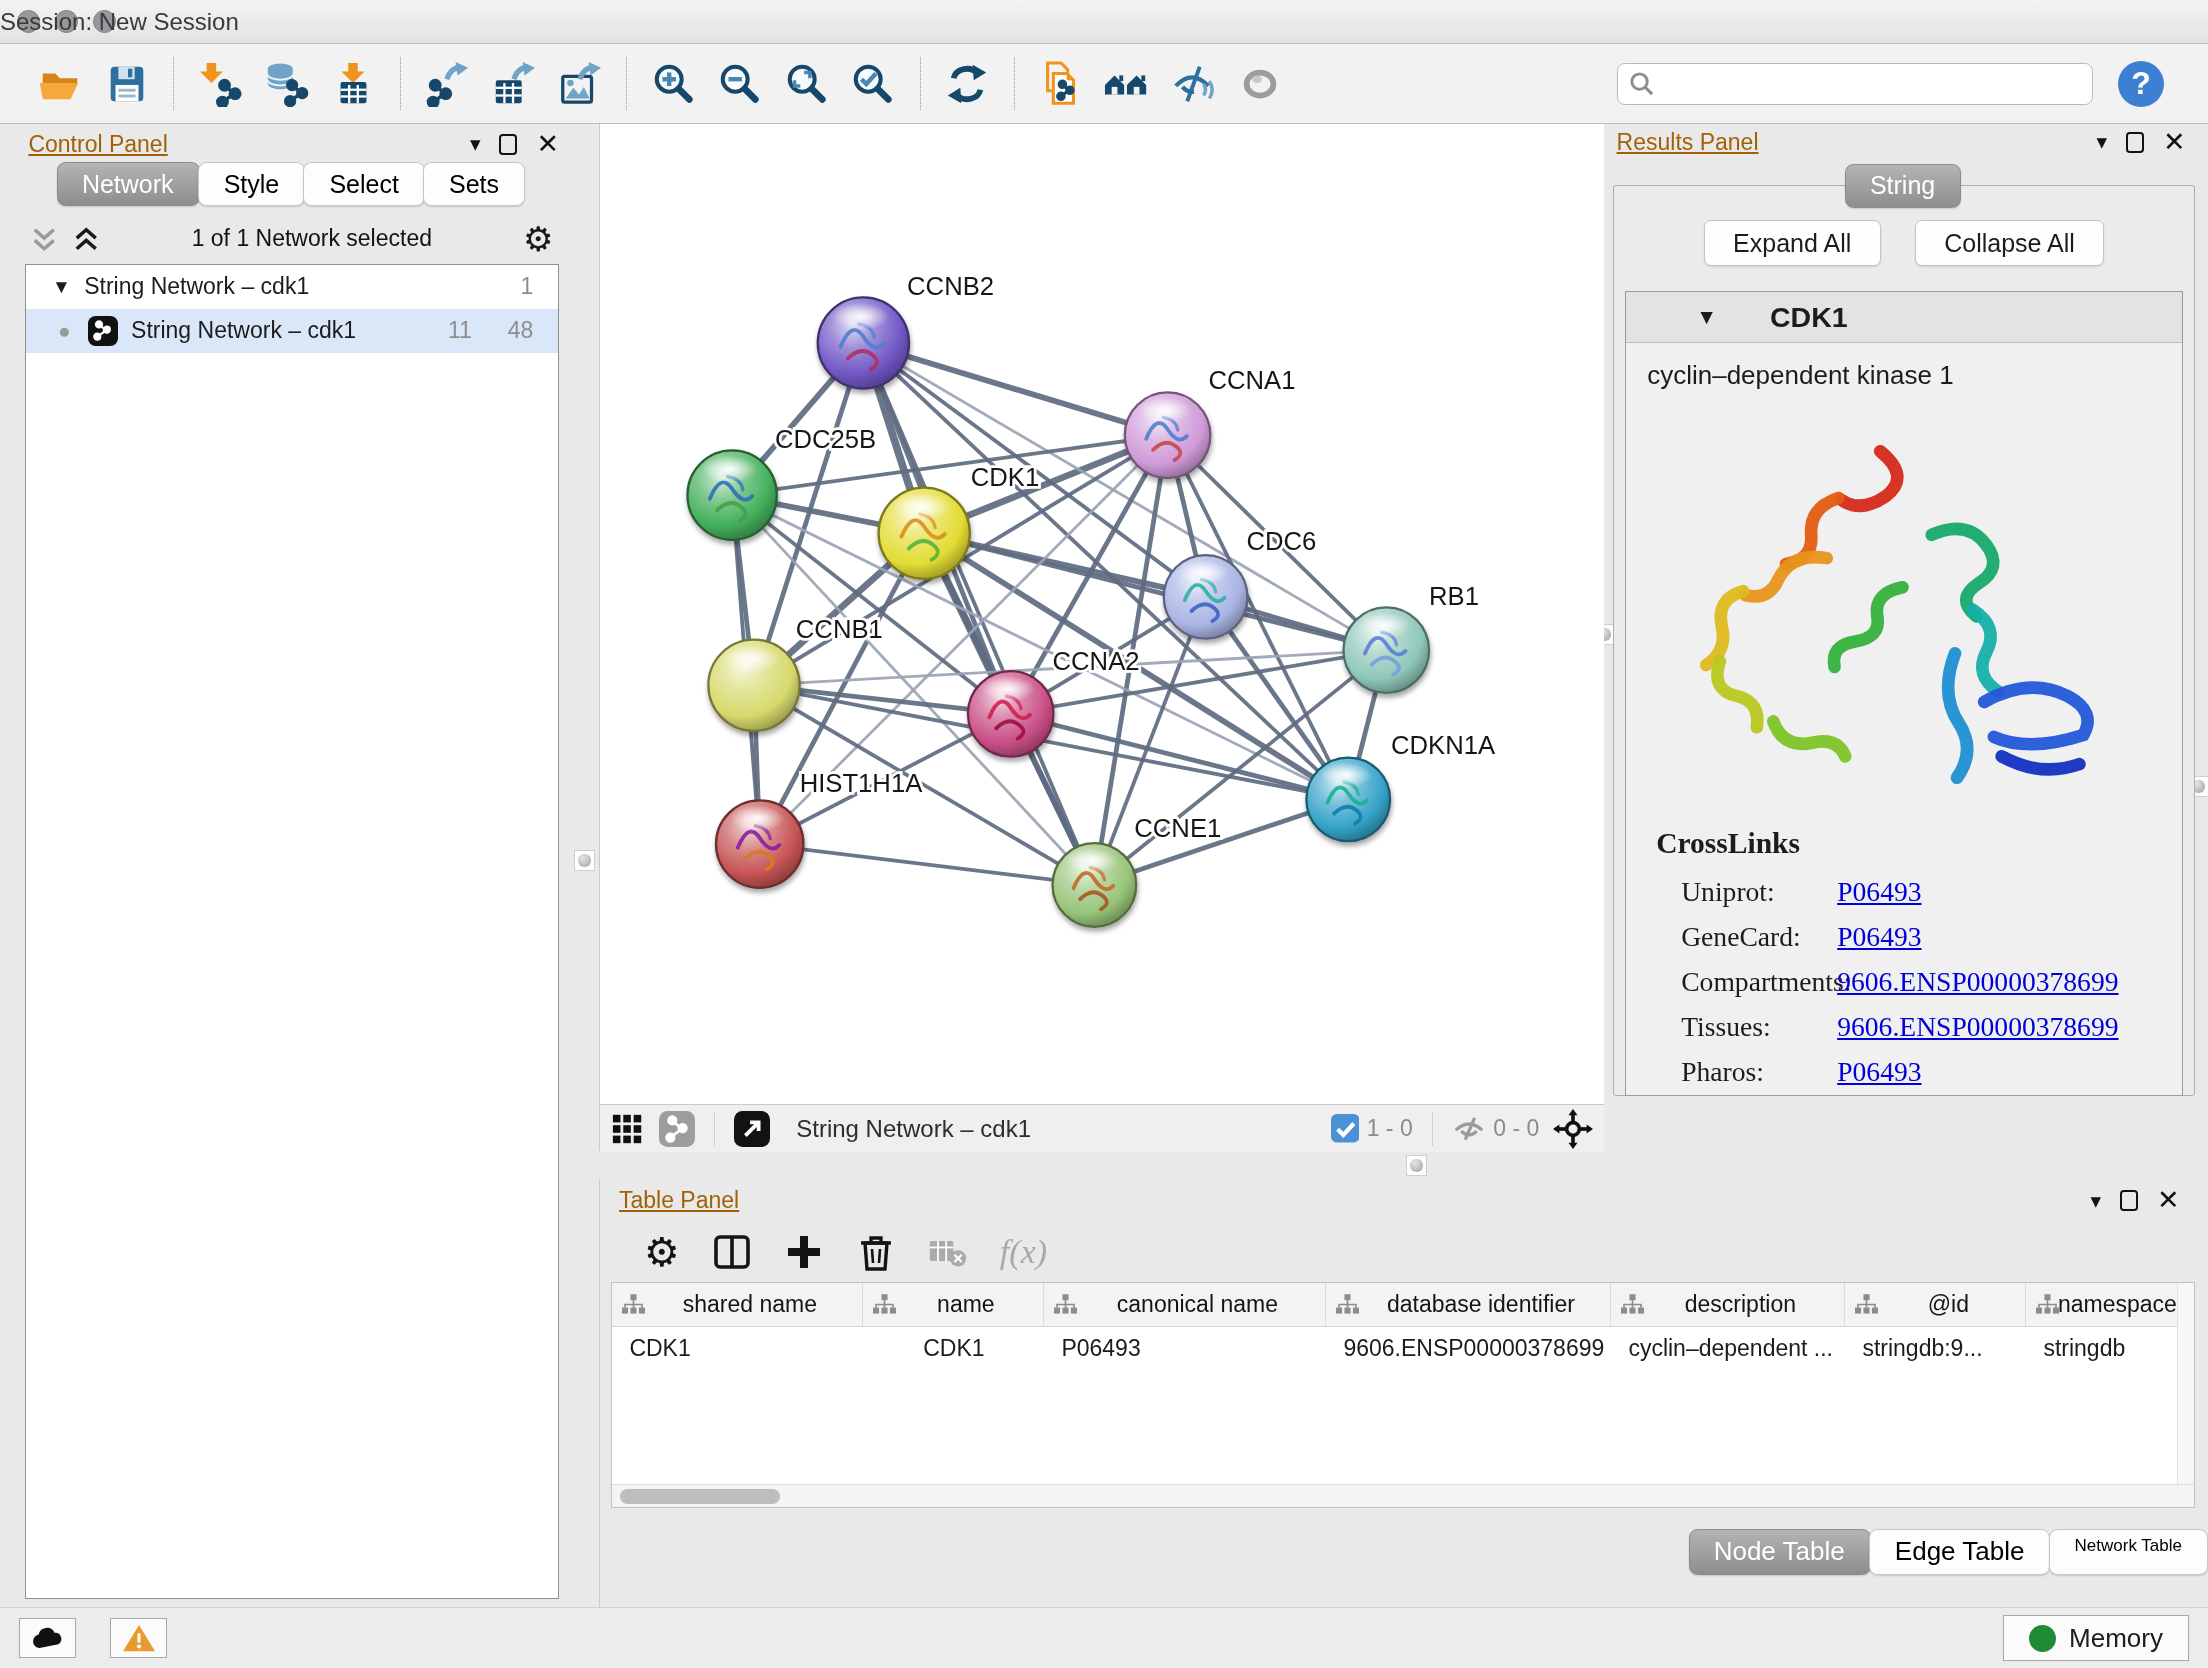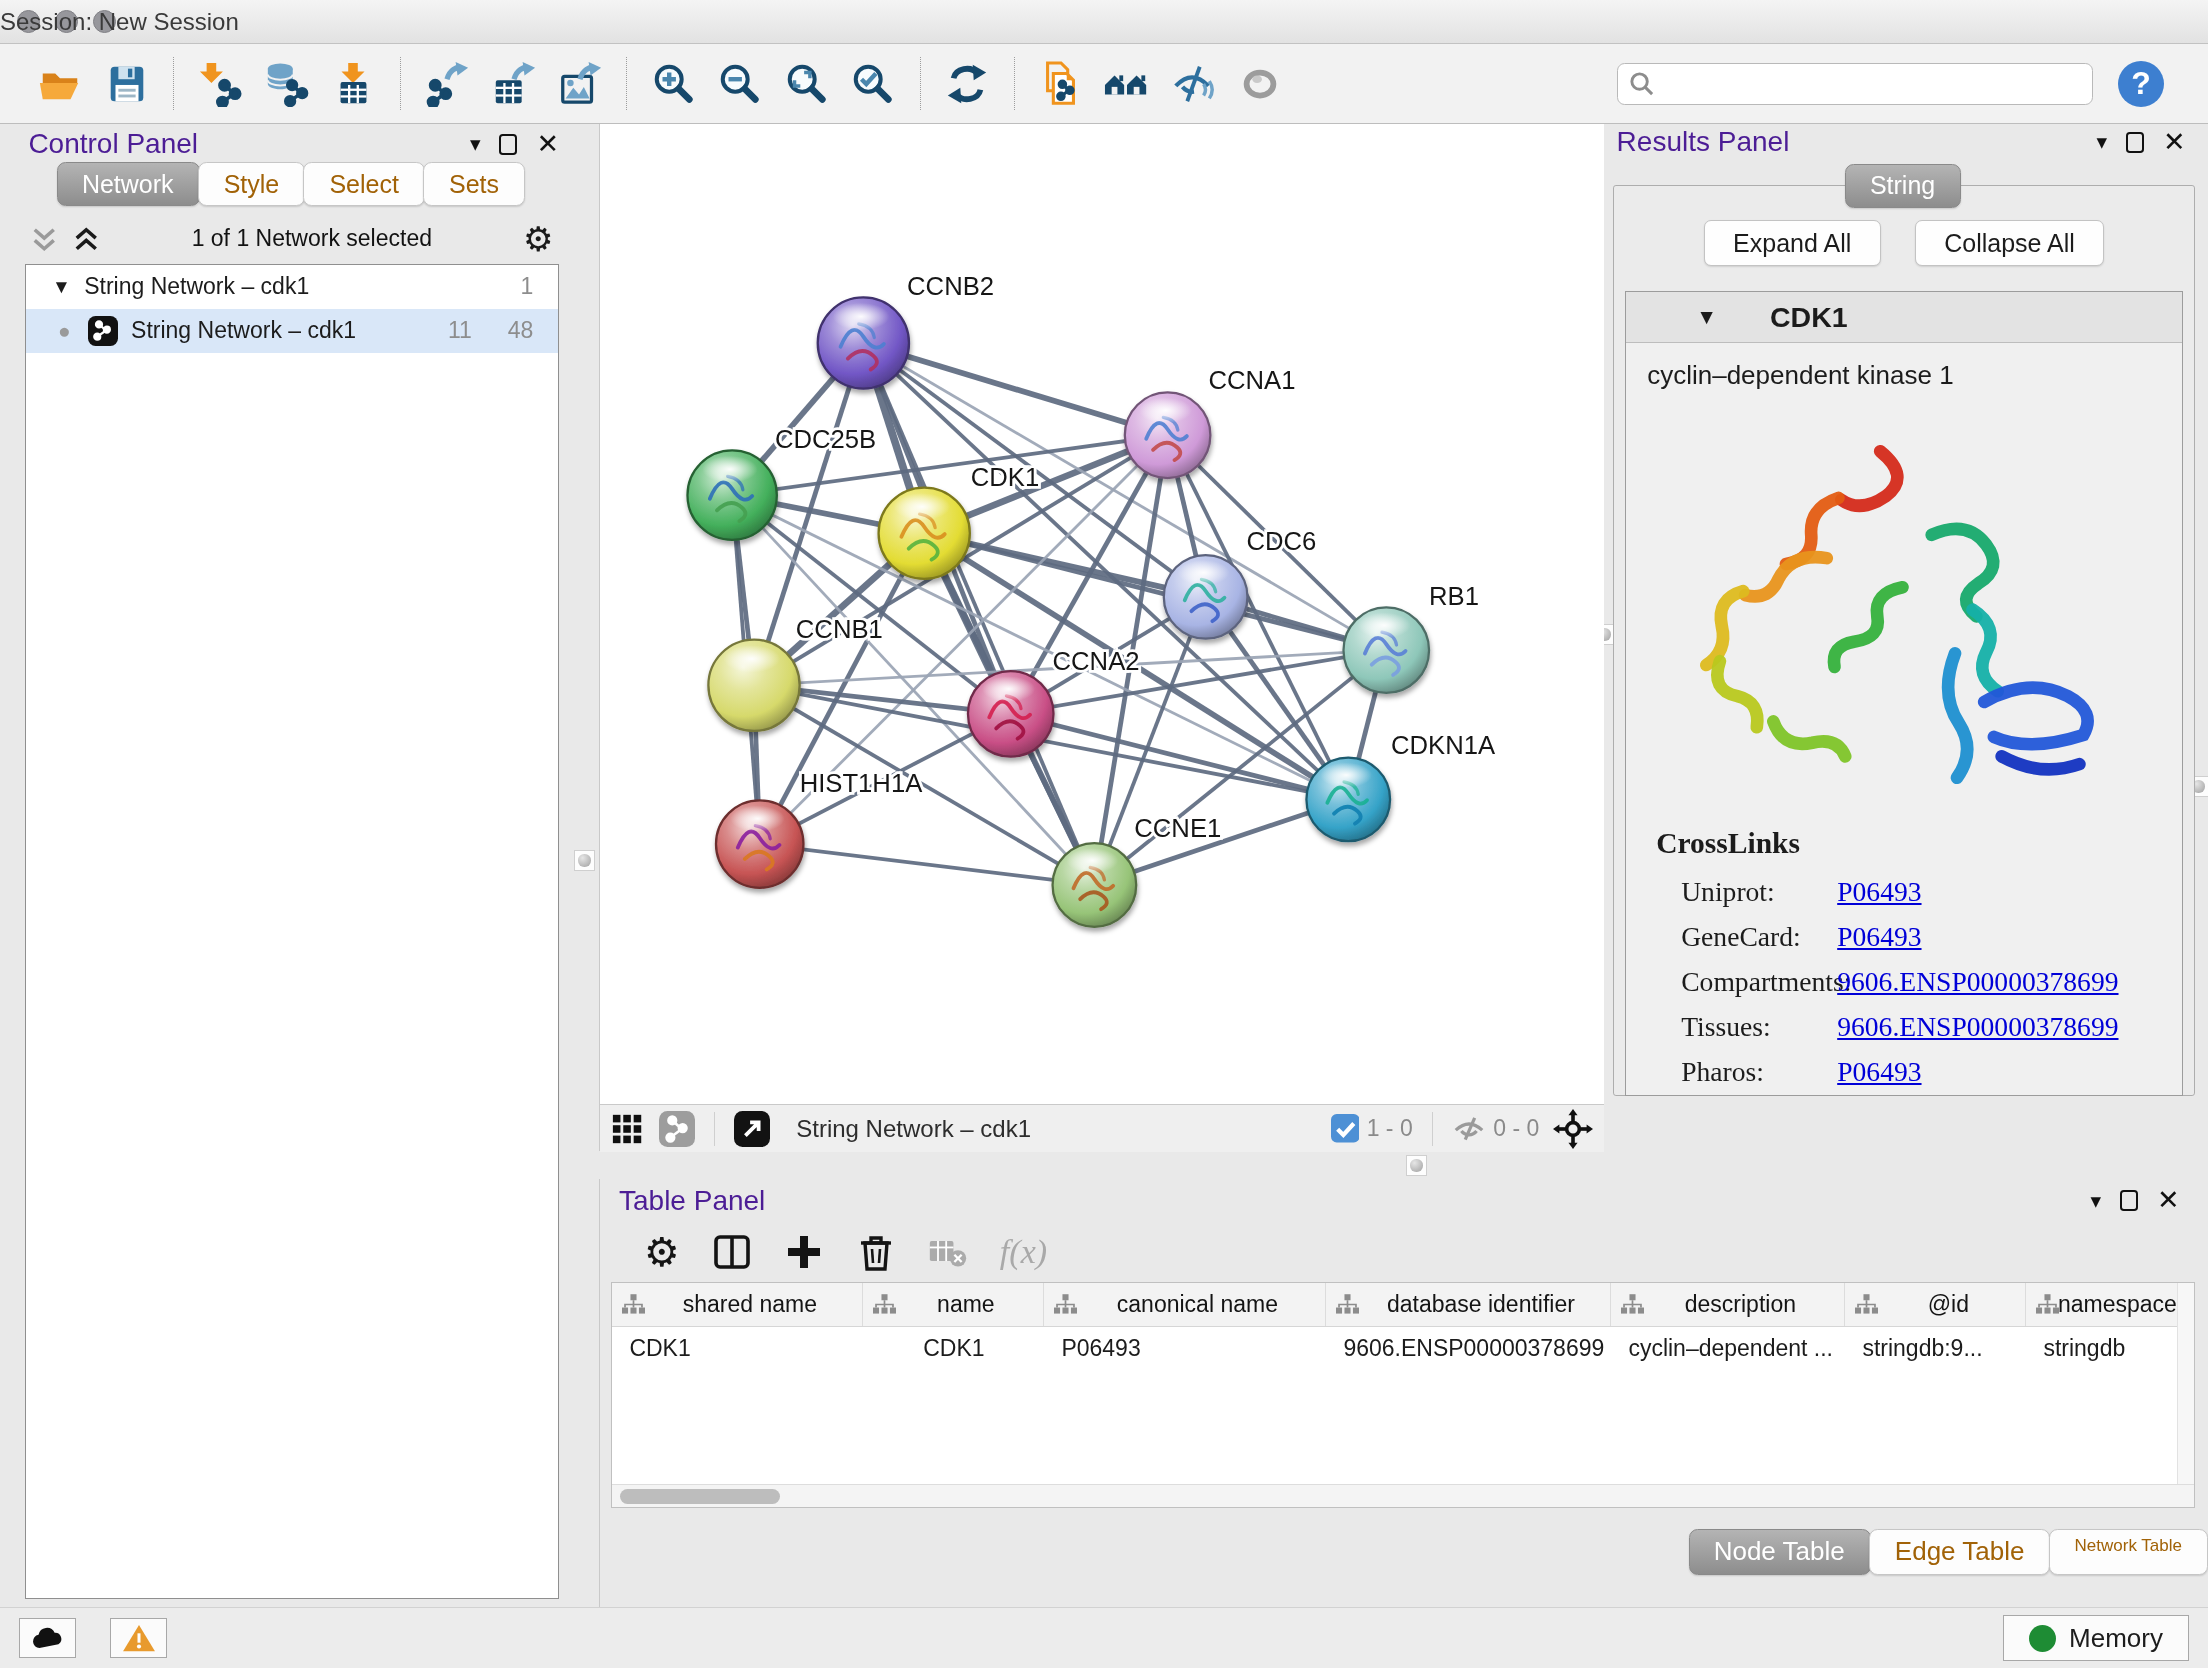--- a/index.html
+++ b/index.html
@@ -22,30 +22,30 @@
   .icon-btn svg { width:46px; height:46px; }
   .tsep { width:0; height:53px; border-left:1.9px dotted #9c9c9c; margin:0 13.3px; }
   .searchbox { margin-left:auto; width:476px; height:42px; background:#fff; border:1.9px solid #b9b9b9;
     border-radius:7.6px; display:flex; align-items:center; padding:0 9.5px; }
   .searchbox input { border:none; outline:none; font-size:23px; flex:1; background:transparent; }
   .help-btn { width:46px; height:46px; border-radius:50%; background:#3d7fd0; color:#fff; font-size:32px;
     font-weight:bold; display:flex; align-items:center; justify-content:center; margin:0 17px 0 25px; }
 
   
   .panel-head { display:flex; align-items:center; height:36px; }
-  .panel-title { font-size:28px; color:#4c1d95; }
+  .panel-title { font-size:23px; color:#a16207;text-decoration:underline; }
   .panel-ctrl { margin-left:auto; display:flex; align-items:center; gap:19px; padding-right:13.3px; }
   .pc-min { font-size:21px; color:#111; }
   .pc-float { width:18px; height:21px; border:2.9px solid #111; border-radius:3.8px; }
   .pc-close { font-size:27px; font-weight:bold; color:#111; line-height:1; }
 
   
   .tabstrip { display:flex; justify-content:center; }
   .tab { font-size:25px; padding:6.7px 25px; background:#fdfdfd; border:1px solid #c6c6c6;
-    border-radius:8.6px; margin-left:-1.9px; color:#a16207; box-shadow:0 1px 1.9px rgba(0,0,0,.15); }
+    border-radius:8.6px; margin-left:-1.9px; color:#000000; box-shadow:0 1px 1.9px rgba(0,0,0,.15); }
   .tab.sel { background:linear-gradient(#b4b4b4,#8d8d8d); color:#fff; border-color:#8a8a8a;padding-left:24px; }
 
   
   .control-panel { left:11.4px; top:126px; width:561px; height:1472px; }
   .cp-sub { display:flex; align-items:center; height:46px; padding:0 19px; margin-top:9.5px; }
   .cp-status { flex:1; text-align:center; font-size:23px; color:#121212; }
   .tree-box { margin:1.9px 13.3px 0 13.3px; height:1335px; background:#fff; border:1.9px solid #8f8f8f; }
   .tree-row { display:flex; align-items:center; height:44px; font-size:23px; padding:0 11.4px; }
   .tree-row .cnt { color:#8d8d8d; }
   .tree-row.sel { background:#d9e7f8; }

